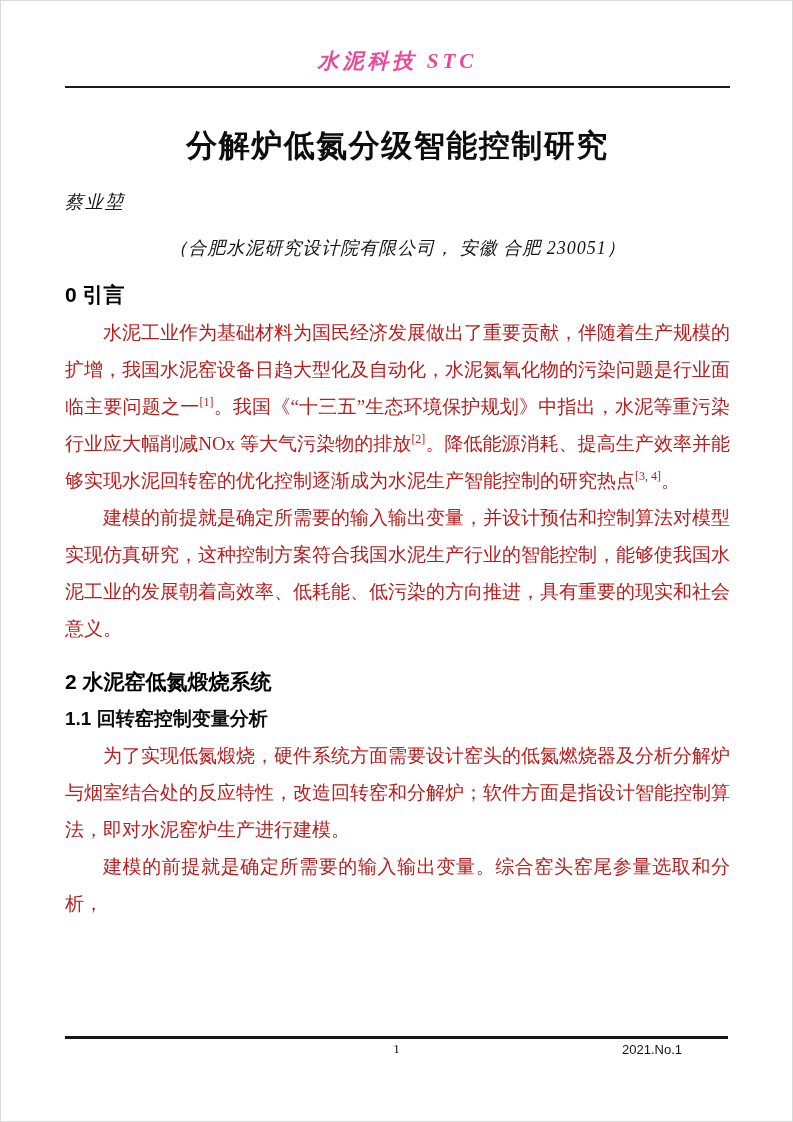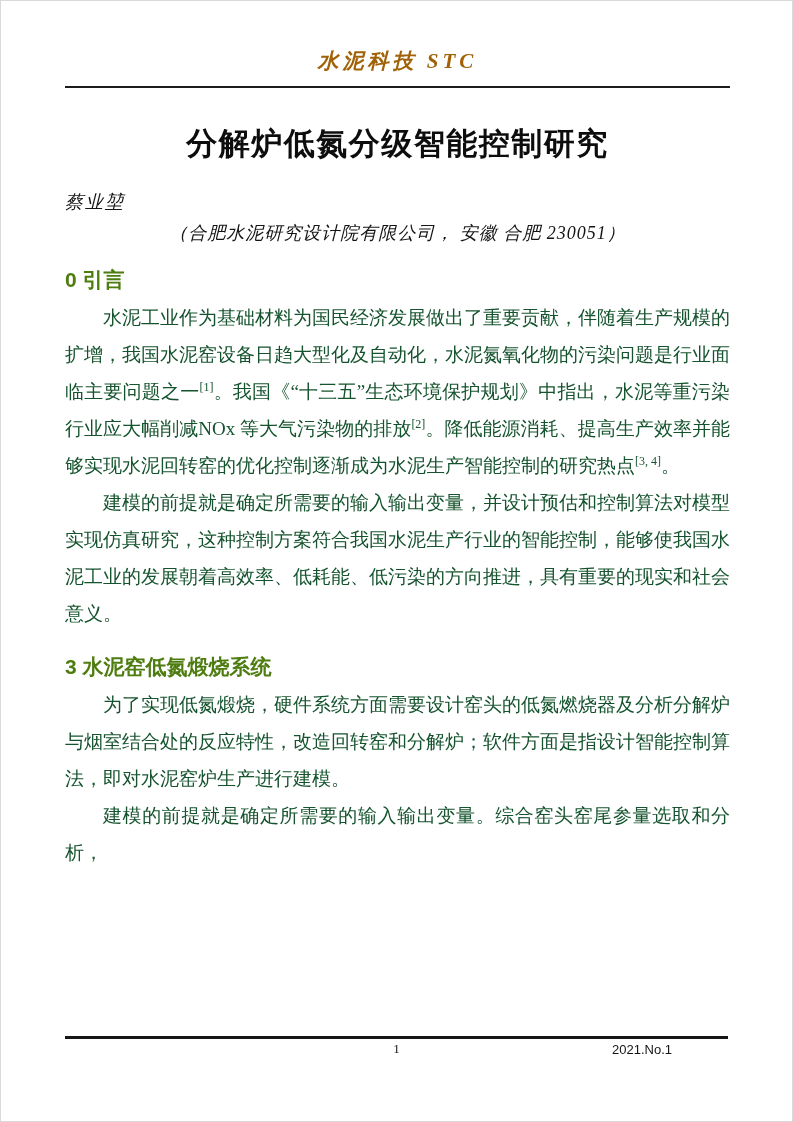--- a/index.html
+++ b/index.html
@@ -16,73 +16,73 @@
   }
   .content { margin:0 64px; width:665px; }
 
   .journal-header{
     padding-top:46px;
     text-align:center;
     font-style:italic;
     font-weight:bold;
     font-size:21px;
     letter-spacing:4px;
-    color:#a16207;
+    color:#ec4899;
   }
   .header-rule{
     height:2px; background:#1c1c1c; margin-top:11px;
   }
 
   .article-title{
     margin-top:38px;
     text-align:center;
-    font-family:Liberation Mono, monospace;
+    font-family:Liberation Sans, sans-serif;
     font-weight:700;
     font-size:31px;
     letter-spacing:1.5px;
     line-height:40px;
     color:#0d0d0d;
   }
   .article-author{
     margin-top:24px;
     font-size:18px;
     font-style:italic;
     letter-spacing:2px;
   }
   .article-affiliation{
-    margin-top:7px;
+    margin-top:22px;
     text-align:center;
     font-size:18px;
     font-style:italic;
     letter-spacing:1px;
   }
 
   .h1{
     margin-top:21px;
     font-family:"Liberation Sans","DejaVu Sans",sans-serif;
     font-weight:700;
     font-size:21px;
     line-height:27px;
-    color:#4d7c0f;
+    color:#000000;
   }
   .h2{
     margin-top:11px;
     font-family:"Liberation Sans","DejaVu Sans",sans-serif;
     font-weight:700;
     font-size:19px;
     line-height:25px;
     color:#0d0d0d;
   }
   p.para{
     font-size:19px;
     line-height:37px;
     text-align:justify;
     text-indent:2em;
     margin:0;
-    color:#14532d;
+    color:#b91c1c;
   }
   .h1 + p.para, .h2 + p.para { margin-top:6px; }
   p.para sup{
     font-size:12px;
     line-height:0;
     vertical-align:super;
     letter-spacing:0;
   }
 
   .footer{
@@ -90,21 +90,21 @@
     left:64px; right:64px; top:1035px;
   }
   .footer-rule{ height:2.5px; background:#161616; }
   .footer-row{ position:relative; margin-top:2px; height:18px; }
   .footer-page{
     text-align:center;
     font-size:13px;
     font-family:"Liberation Serif","DejaVu Serif",serif;
   }
   .footer-issue{
-    position:absolute; right:56px; top:1px;
+    position:absolute; right:46px; top:1px;
     font-size:13px;
     font-family:"Liberation Sans","DejaVu Sans",sans-serif;
   }
 </style>
 </head>
 <body>
 
 <div class="page">
   <div class="content">
 
@@ -114,21 +114,22 @@
     <div class="article-title">分解炉低氮分级智能控制研究</div>
 
     <div class="article-author">蔡业堃</div>
 
     <div class="article-affiliation">（合肥水泥研究设计院有限公司， 安徽 合肥 230051）</div>
 
     <div>
         <div class="h1">0 引言</div>
         <p class="para">水泥工业作为基础材料为国民经济发展做出了重要贡献，伴随着生产规模的扩增，我国水泥窑设备日趋大型化及自动化，水泥氮氧化物的污染问题是行业面临主要问题之一<sup>[1]</sup>。我国《“十三五”生态环境保护规划》中指出，水泥等重污染行业应大幅削减NOx 等大气污染物的排放<sup>[2]</sup>。降低能源消耗、提高生产效率并能够实现水泥回转窑的优化控制逐渐成为水泥生产智能控制的研究热点<sup>[3, 4]</sup>。</p>
         <p class="para">建模的前提就是确定所需要的输入输出变量，并设计预估和控制算法对模型实现仿真研究，这种控制方案符合我国水泥生产行业的智能控制，能够使我国水泥工业的发展朝着高效率、低耗能、低污染的方向推进，具有重要的现实和社会意义。</p>
-        <div class="h1">3 水泥窑低氮煅烧系统</div>
+        <div class="h1">2 水泥窑低氮煅烧系统</div>
+        <div class="h2">1.1 回转窑控制变量分析</div>
         <p class="para">为了实现低氮煅烧，硬件系统方面需要设计窑头的低氮燃烧器及分析分解炉与烟室结合处的反应特性，改造回转窑和分解炉；软件方面是指设计智能控制算法，即对水泥窑炉生产进行建模。</p>
         <p class="para">建模的前提就是确定所需要的输入输出变量。综合窑头窑尾参量选取和分析，</p>
       </div>
   </div>
 
   <div class="footer">
     <div class="footer-rule"></div>
     <div class="footer-row">
       <div class="footer-page">1</div>
       <div class="footer-issue">2021.No.1</div>

